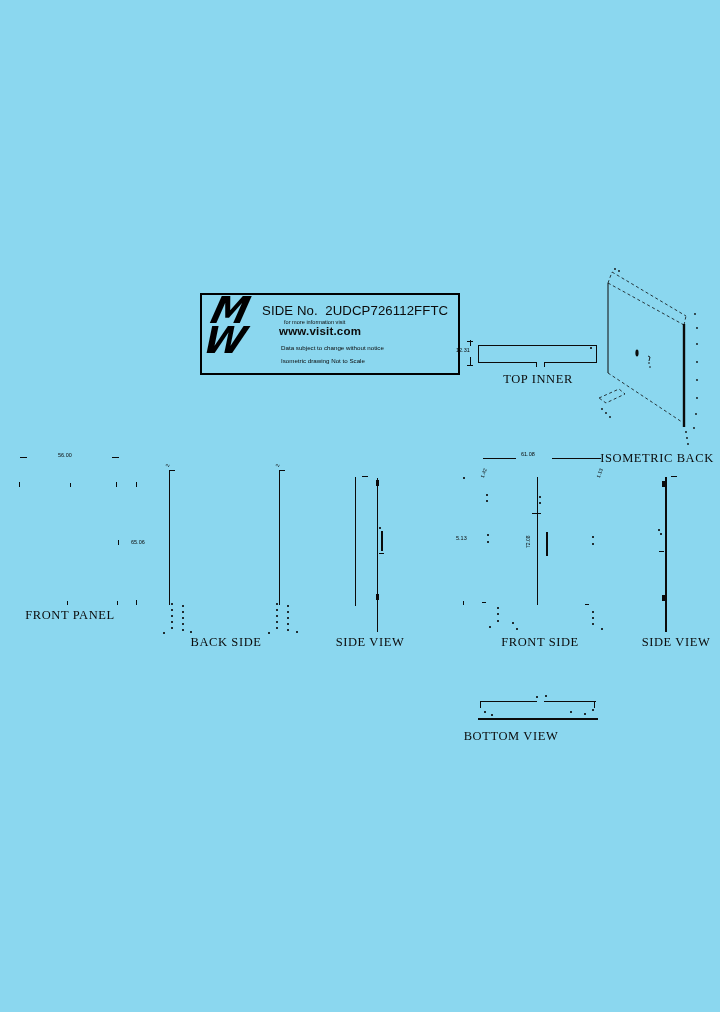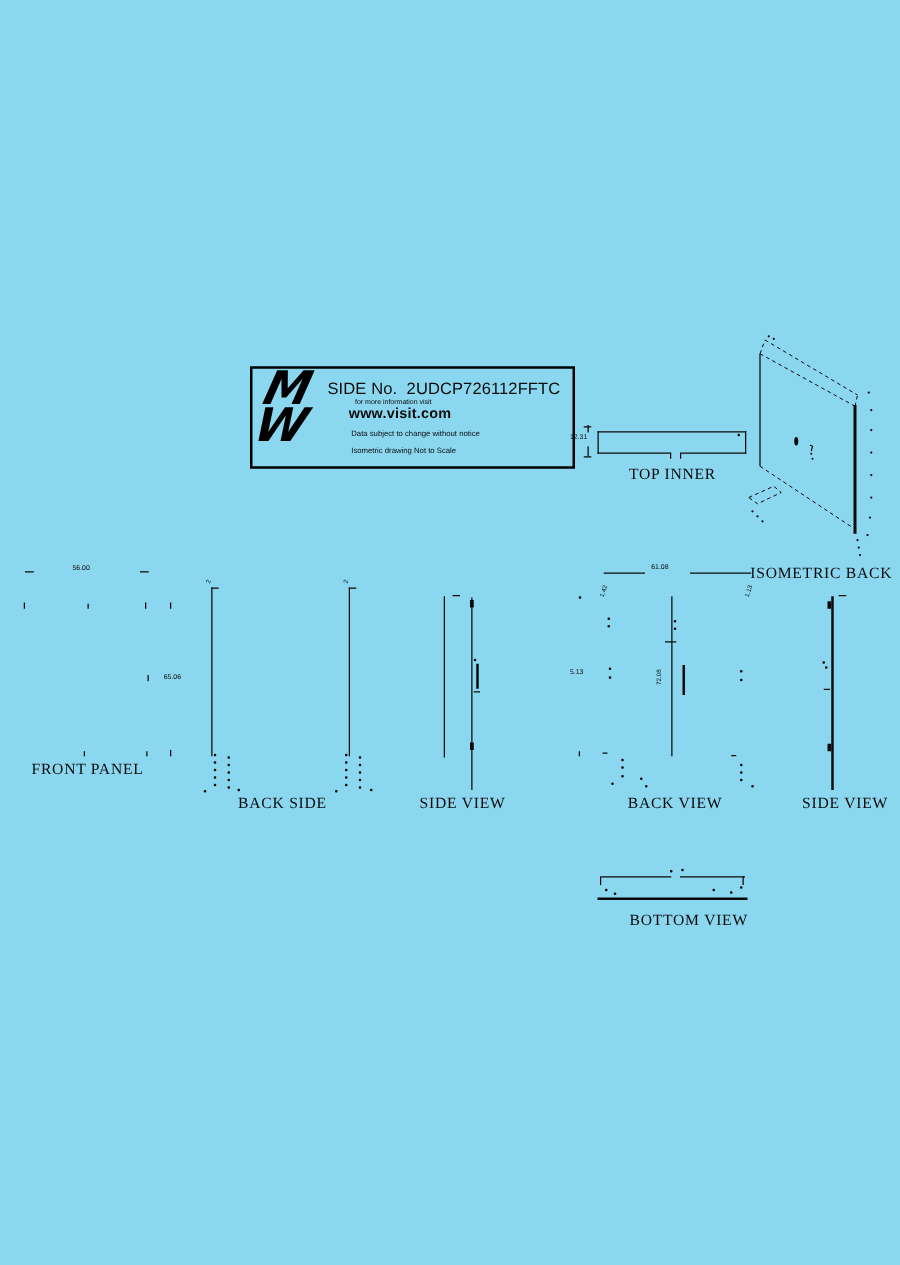--- a/index.html
+++ b/index.html
@@ -39,23 +39,23 @@
     <div class="web">www.visit.com</div>
     <div class="disc">Data subject to change without notice</div>
     <div class="scalenote">Isometric drawing Not to Scale</div>
   </div>
 
   <div class="vlabel" style="left:538px;top:372px">TOP INNER</div>
   <div class="vlabel" style="left:657px;top:451px">ISOMETRIC BACK</div>
   <div class="vlabel" style="left:70px;top:608px">FRONT PANEL</div>
   <div class="vlabel" style="left:226px;top:635px">BACK SIDE</div>
   <div class="vlabel" style="left:370px;top:635px">SIDE VIEW</div>
-  <div class="vlabel" style="left:540px;top:635px">BACK VIEW</div>
+  <div class="vlabel" style="left:540px;top:635px">FRONT SIDE</div>
   <div class="vlabel" style="left:676px;top:635px">SIDE VIEW</div>
-  <div class="vlabel" style="left:551px;top:729px">BOTTOM VIEW</div>
+  <div class="vlabel" style="left:511px;top:729px">BOTTOM VIEW</div>
 
   <div class="dim" style="left:456px;top:348px">12.31</div>
   <div class="dim" style="left:58px;top:453px">56.00</div>
   <div class="dim" style="left:131px;top:540px">65.06</div>
   <div class="dim" style="left:521px;top:452px">61.08</div>
   <div class="dim" style="left:456px;top:536px">5.13</div>
   <div class="dim rot90" style="left:526px;top:548px">72.08</div>
   <div class="dim rot" style="left:165px;top:466px">2</div>
   <div class="dim rot" style="left:275px;top:466px">2</div>
   <div class="dim rot" style="left:480px;top:477px">1.42</div>

